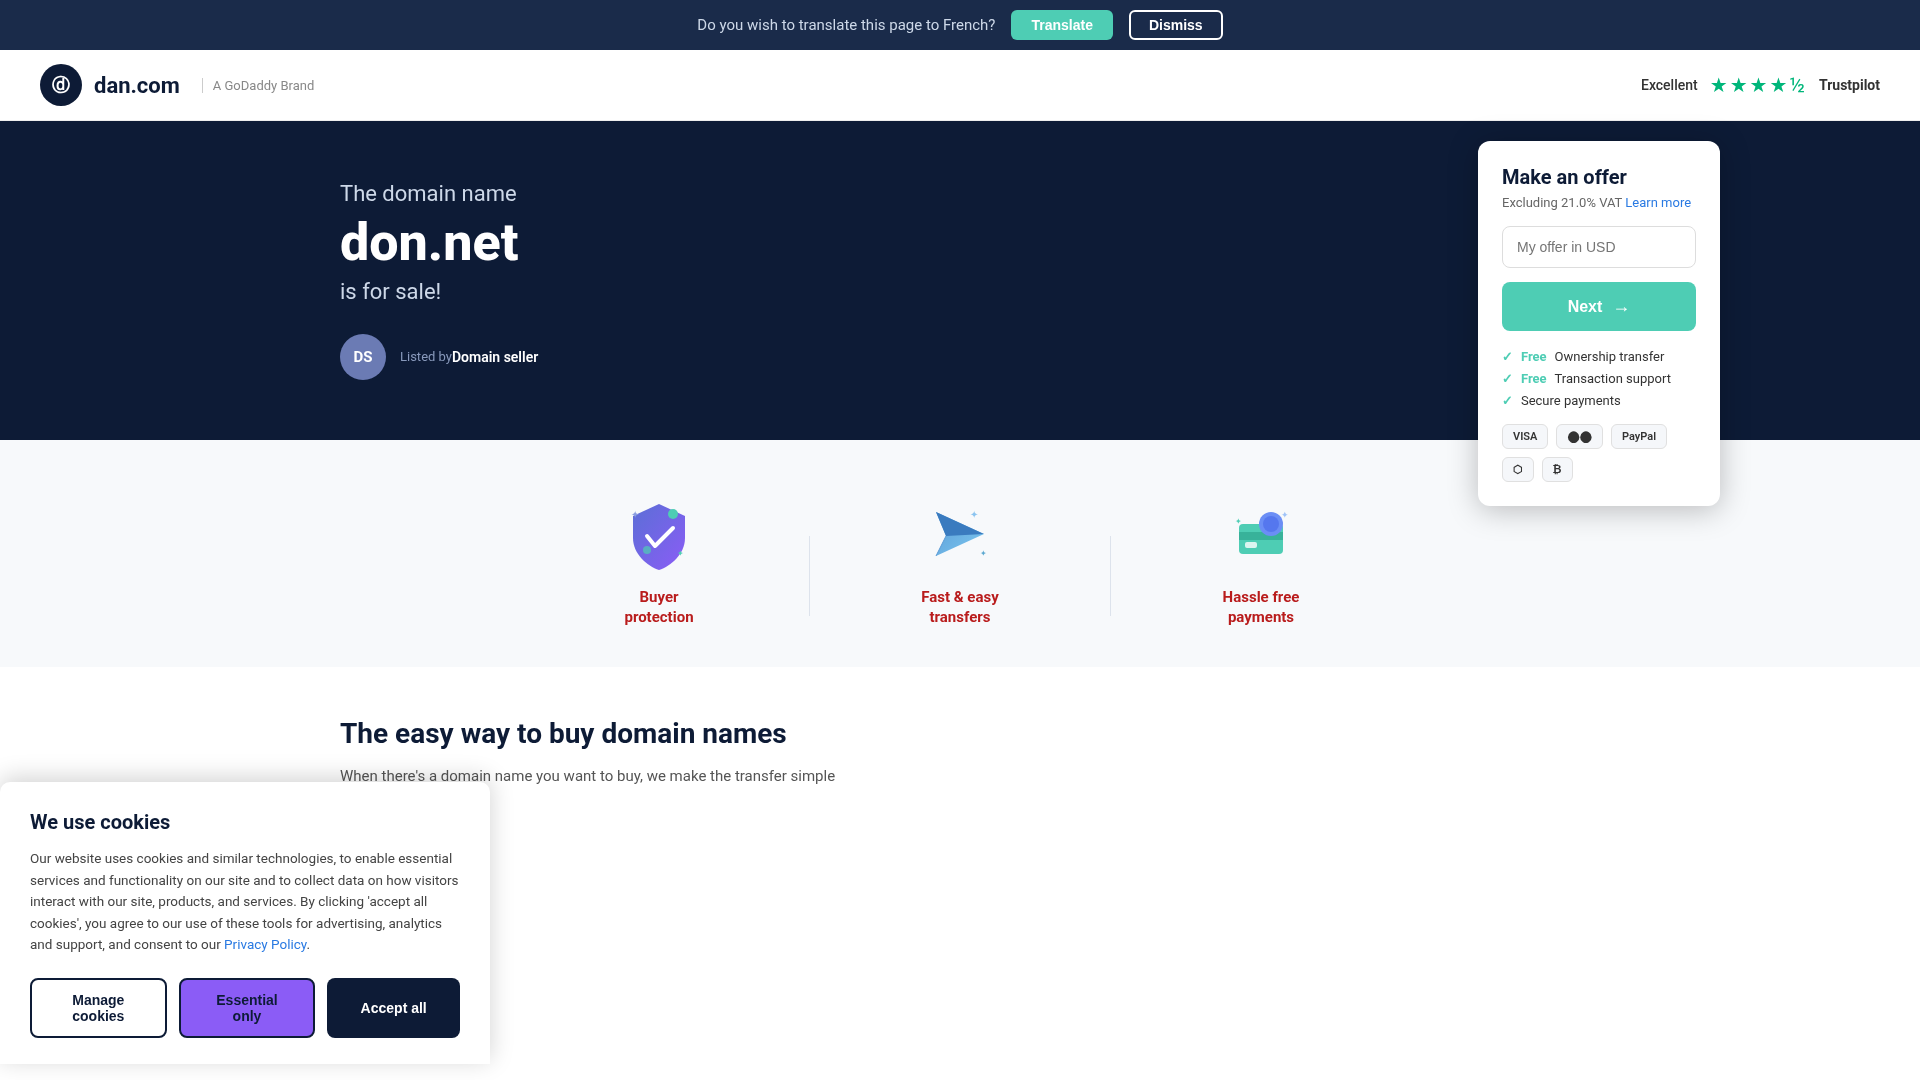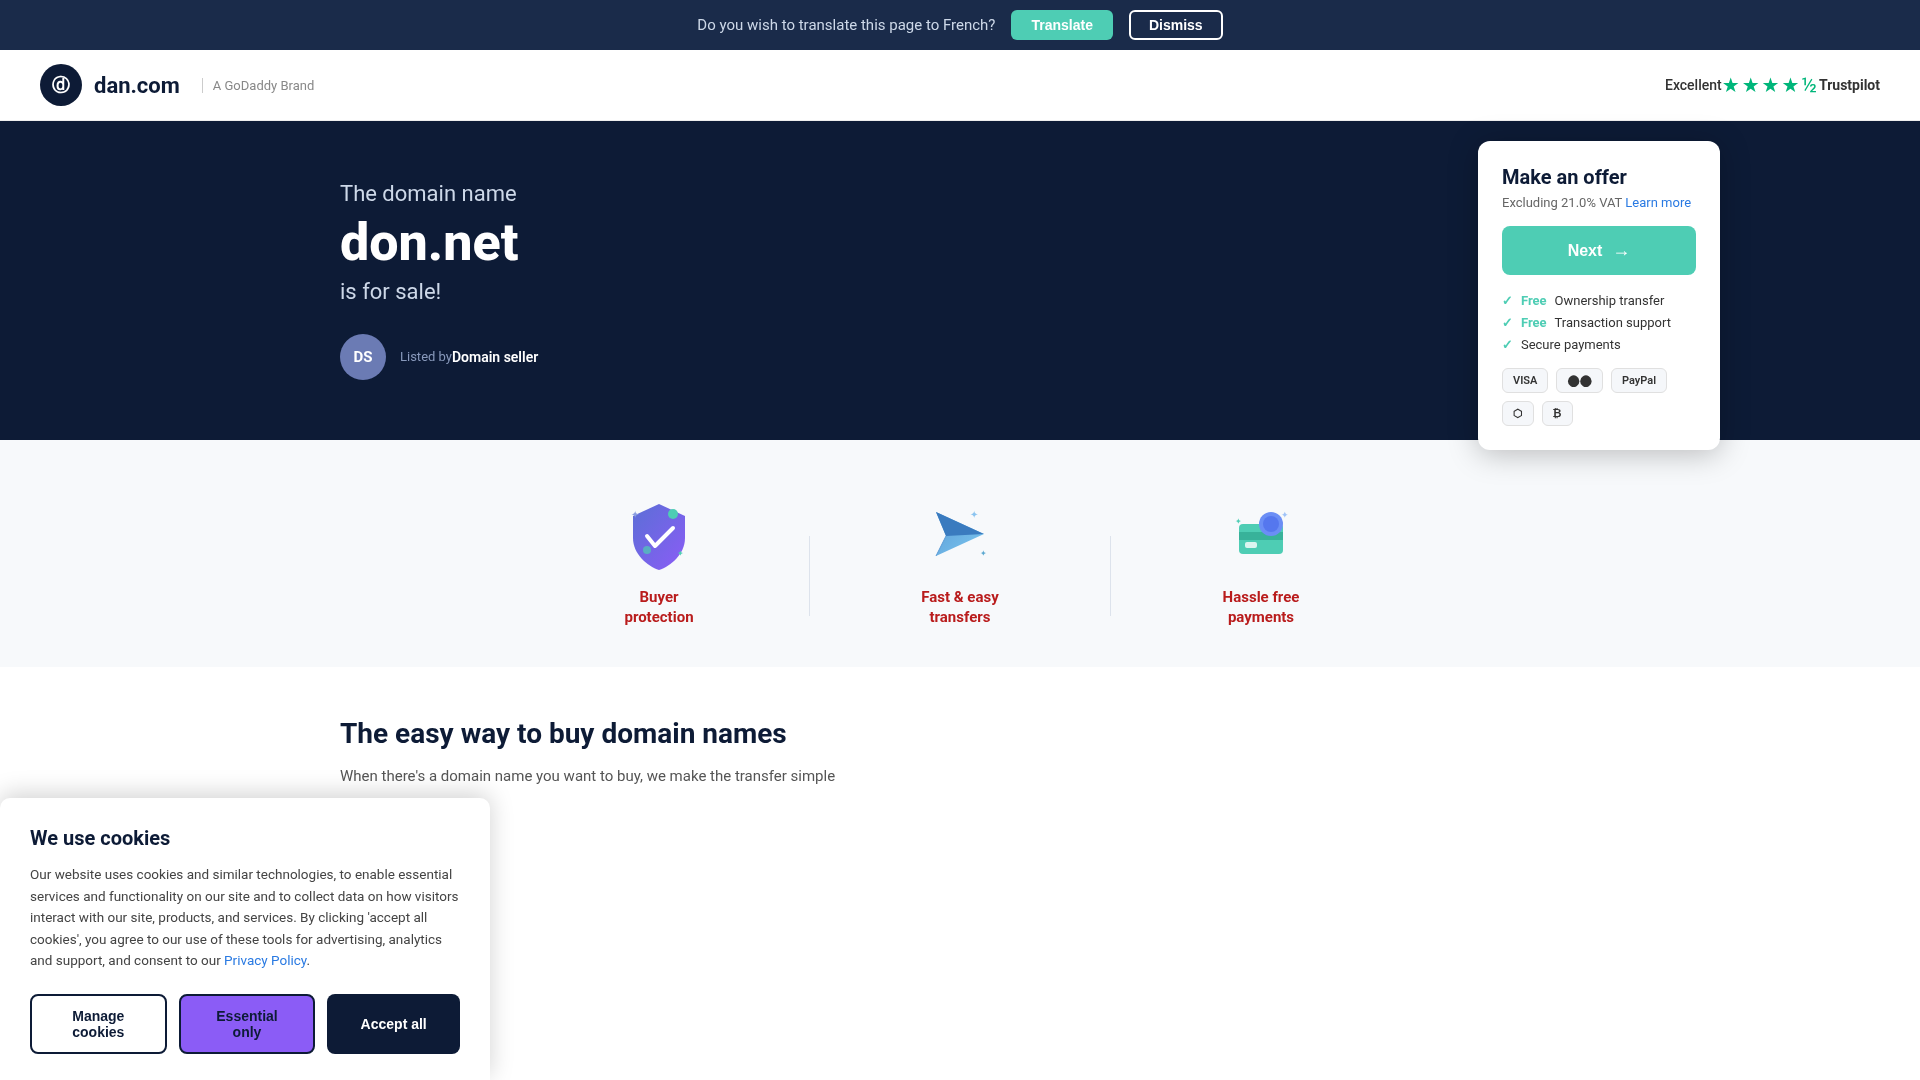--- a/index.html
+++ b/index.html
@@ -73,21 +73,21 @@
     .godaddy-brand {
       font-size: 13px;
       color: #888;
       margin-left: 10px;
       padding-left: 10px;
       border-left: 1px solid #ccc;
     }
     .trustpilot-area {
       display: flex;
       align-items: center;
-      gap: 0;
+      gap: 12px;
     }
     .trustpilot-text { font-size: 14px; color: #333; font-weight: 500; }
     .stars { color: #00b67a; font-size: 20px; letter-spacing: 2px; }
     .trustpilot-logo { font-size: 14px; color: #333; font-weight: 700; }
 
     
     .hero {
       background: #0d1b36;
       min-height: 290px;
       display: flex;
@@ -270,21 +270,21 @@
     }
     .why-text {
       font-size: 15px;
       color: #555;
       line-height: 1.6;
     }
 
     
     .cookie-banner {
       position: fixed;
-      bottom: 0;
+      bottom: 16px;
       left: 0;
       width: 490px;
       background: #fff;
       border-radius: 10px 10px 0 0;
       box-shadow: 0 -4px 24px rgba(0,0,0,0.18);
       padding: 28px 30px 26px;
       z-index: 100;
     }
     .cookie-title {
       font-size: 20px;
@@ -380,20 +380,21 @@
       </div>
     </div>
   </div>
 
   <div class="offer-card">
     <div class="offer-title">Make an offer</div>
     <div class="offer-vat">
       <span>Excluding 21.0% VAT</span>
       <a href="#">Learn more</a>
     </div>
+    <input class="offer-input" type="text" placeholder="My offer in USD" style="">
     <button class="btn-next">
       <span>Next</span>
       <span class="btn-next-arrow">→</span>
     </button>
     <div class="offer-perks">
       <div class="perk-row">
         <span class="perk-check">✓</span>
         <span class="perk-free">Free</span>
         <span>Ownership transfer</span>
       </div>

